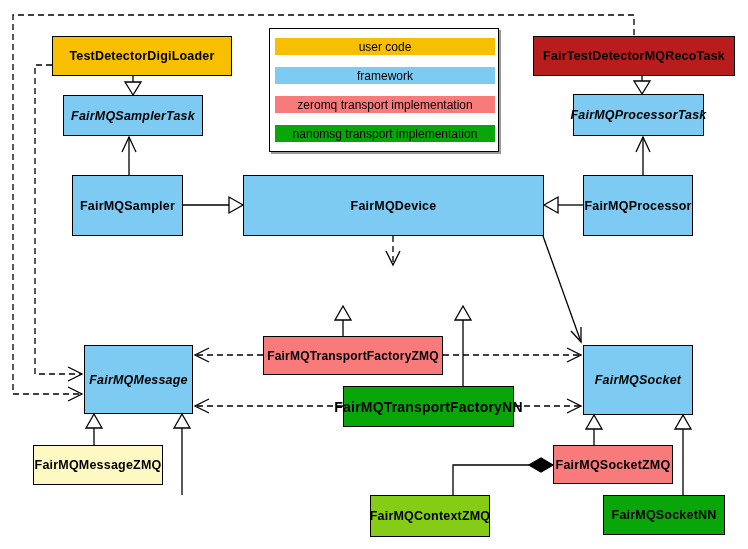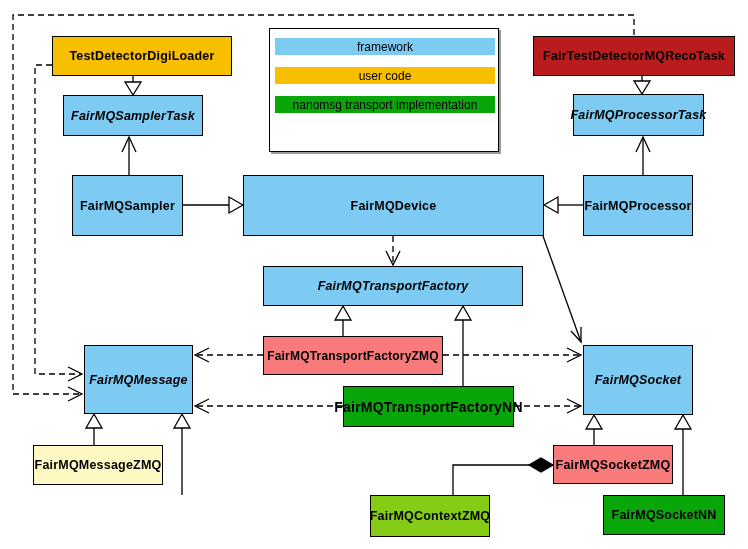--- a/index.html
+++ b/index.html
@@ -159,23 +159,20 @@
   </div>
 
   <div class="node" style="left: 243px; top: 175px; width: 301px; height: 61px; background-color: rgb(125, 203, 242);">
     <span class="lbl">FairMQDevice</span>
   </div>
 
   <div class="node" style="left: 583px; top: 175px; width: 110px; height: 61px; background-color: rgb(125, 203, 242);">
     <span class="lbl">FairMQProcessor</span>
   </div>
 
-  <div class="node abstract" style="left: 263px; top: 266px; width: 260px; height: 40px; background-color: rgb(125, 203, 242);">
-    <span class="lbl">FairMQTransportFactory</span>
-  </div>
 
   <div class="node" style="left: 263px; top: 336px; width: 180px; height: 39px; font-size: 12px; background-color: rgb(249, 122, 122);">
     <span class="lbl">FairMQTransportFactoryZMQ</span>
   </div>
 
   <div class="node" style="left: 343px; top: 386px; width: 171px; height: 41px; font-size: 14px; background-color: rgb(9, 166, 9);">
     <span class="lbl">FairMQTransportFactoryNN</span>
   </div>
 
   <div class="node abstract" style="left: 84px; top: 345px; width: 109px; height: 69px; background-color: rgb(125, 203, 242); text-align: center;">
@@ -198,23 +195,26 @@
   <div class="node" style="left: 370px; top: 495px; width: 120px; height: 42px; background-color: #84cc16; align-items: center;">
     <span class="lbl">FairMQContextZMQ</span>
   </div>
 
   <div class="node" style="left: 603px; top: 495px; width: 122px; height: 40px; background-color: rgb(9, 166, 9);">
     <span class="lbl">FairMQSocketNN</span>
   </div>
 
   <div class="legend">
     <div class="legend-row">
+      <div class="legend-bar" style="background-color: rgb(248, 190, 0);">user code</div>
+    </div>
+    <div class="legend-row">
       <div class="legend-bar" style="background-color: rgb(125, 203, 242);">framework</div>
     </div>
     <div class="legend-row">
-      <div class="legend-bar" style="background-color: rgb(248, 190, 0);">user code</div>
+      <div class="legend-bar" style="background-color: rgb(249, 122, 122);">zeromq transport implementation</div>
     </div>
     <div class="legend-row">
       <div class="legend-bar" style="background-color: rgb(9, 166, 9);">nanomsg transport implementation</div>
     </div>
   </div>
 
 </div>
 
 </body></html>

